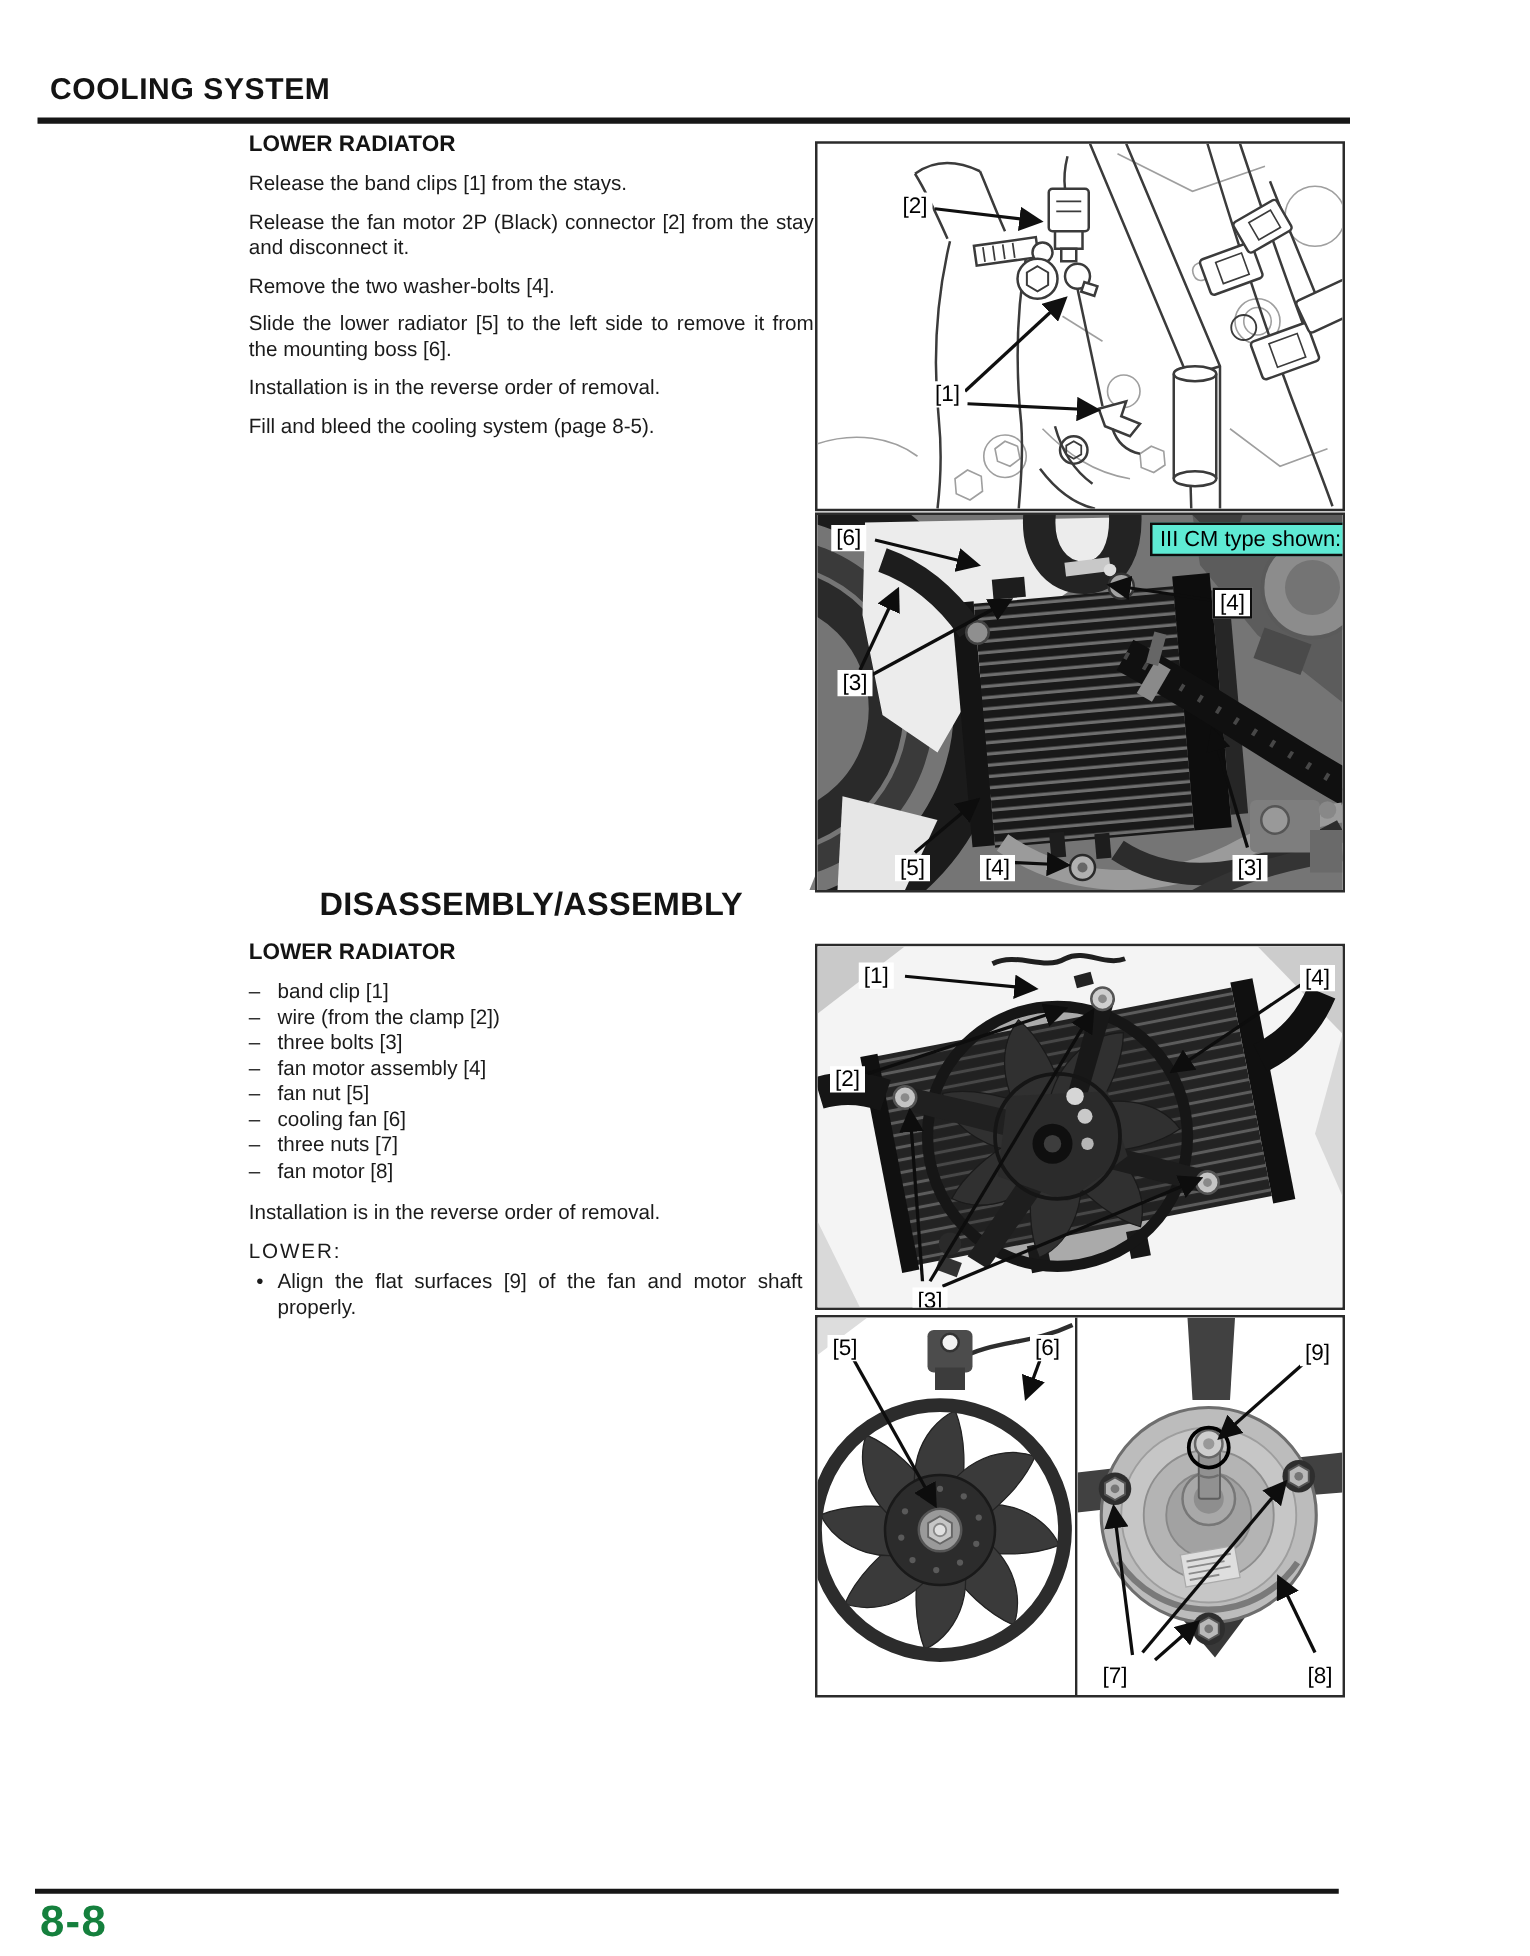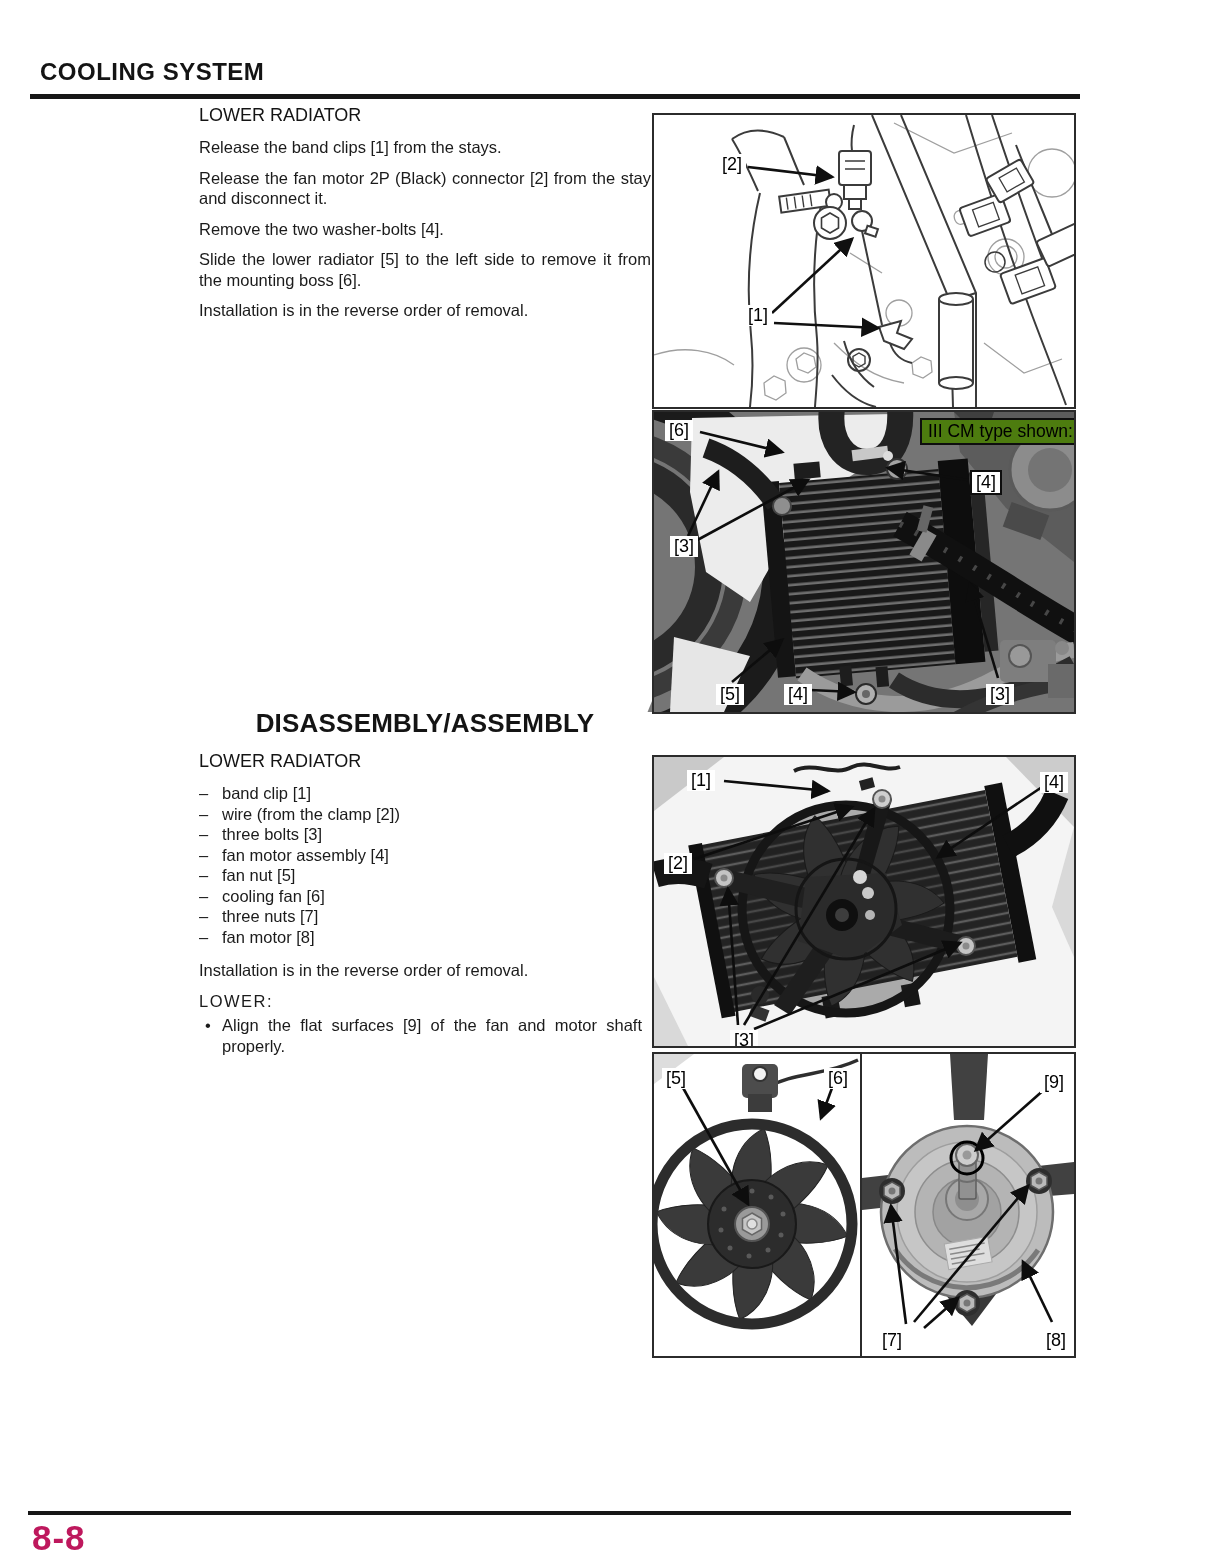--- a/index.html
+++ b/index.html
@@ -6,64 +6,65 @@
   body{
     width:1224px;height:1565px;position:relative;background:#ffffff;
     font-family:"Liberation Sans", sans-serif;color:#1b1b1b;
     -webkit-font-smoothing:antialiased;
   }
   .abs{position:absolute;}
   
   .page-title{left:40px;top:58px;font-size:24px;font-weight:bold;letter-spacing:.5px;color:#141414;}
   .hdr-rule{left:30px;top:94px;width:1050px;height:5px;background:#161616;}
   .ftr-rule{left:28px;top:1511px;width:1043px;height:4px;background:#161616;}
-  .page-num{left:32px;top:1518px;font-size:35px;font-weight:bold;color:#be185d;letter-spacing:1px;text-align:right;}
+  .page-num{left:32px;top:1518px;font-size:35px;font-weight:bold;color:#15803d;letter-spacing:1px;text-align:right;}
   .smudge{left:650px;top:700px;width:9px;height:12px;background:#7d7d7d;transform:skewX(-22deg);}
   
   .col{position:absolute;left:199px;width:452px;}
   .col h2{font-size:26px;font-weight:bold;margin:0 0 12px 0;color:#141414;letter-spacing:.2px;text-align:center;}
-  .col h3{font-size:18px;font-weight:normal;margin:0 0 11px 0;color:#141414;}
+  .col h3{font-size:18px;font-weight:bold;margin:0 0 11px 0;color:#141414;}
   .col p{font-size:16.5px;line-height:20.5px;margin:0 0 10px 0;text-align:justify;}
   .col p.intro{margin-bottom:13px;}
   .li{display:flex;font-size:16.5px;line-height:20.5px;}
   .li .dash{width:23px;flex:0 0 23px;}
   .list-block{margin-bottom:13px;}
   .inst{margin-top:0;}
   .note-label{letter-spacing:1.5px;margin-bottom:4px !important;}
   .note-row{display:flex;font-size:16.5px;line-height:20.5px;}
   .note-row .bullet{width:23px;flex:0 0 23px;padding-left:6px;box-sizing:border-box;}
   .note-row .note-text{width:420px;text-align:justify;}
   
   .panel{position:absolute;border:2px solid #2b2b2b;background:#fff;box-sizing:border-box;overflow:hidden;}
   .panel svg{position:absolute;left:0;top:0;}
   .callout{
     position:absolute;background:#ffffff;color:#000;font-size:18px;line-height:21px;
     padding:0 4px;white-space:nowrap;
   }
   .callout.boxed{border:2px solid #0e0e0e;}
   .caption{
-    position:absolute;background:#4d7c0f;color:#000;font-size:17.5px;line-height:21px;
+    position:absolute;background:#5eead4;color:#000;font-size:17.5px;line-height:21px;
     padding:1px 6px;border:2px solid #0e0e0e;white-space:nowrap;
   }
   .subfig{position:absolute;top:0;height:100%;}
 </style>
 </head>
 <body>
 
 <div class="abs page-title">COOLING SYSTEM</div>
 <div class="abs hdr-rule"></div>
 <div class="abs smudge"></div>
 
 <section class="col" style="top:105px;">
   <h3>LOWER RADIATOR</h3>
   <p>Release the band clips [1] from the stays.</p>
   <p>Release the fan motor 2P (Black) connector [2] from the stay and disconnect it.</p>
   <p>Remove the two washer-bolts [4].</p>
   <p>Slide the lower radiator [5] to the left side to remove it from the mounting boss [6].</p>
   <p>Installation is in the reverse order of removal.</p>
+  <p>Fill and bleed the cooling system (page 8-5).</p>
 </section>
 
 <section class="col" style="top:708px;">
   <h2>DISASSEMBLY/ASSEMBLY</h2>
   <h3>LOWER RADIATOR</h3>
   <div class="list-block">
     <div class="li">
         <span class="dash">–</span>
         <span>band clip [1]</span>
       </div>

